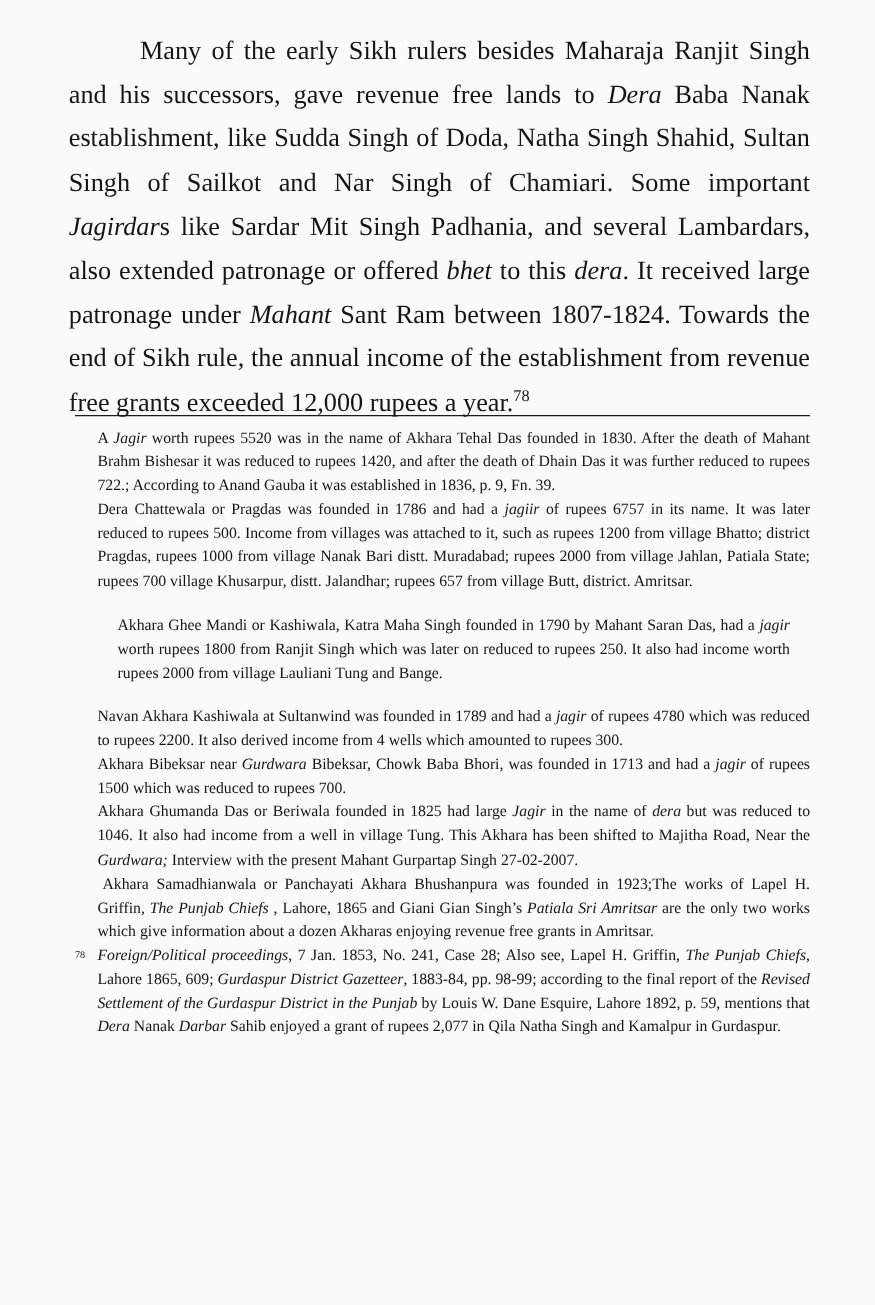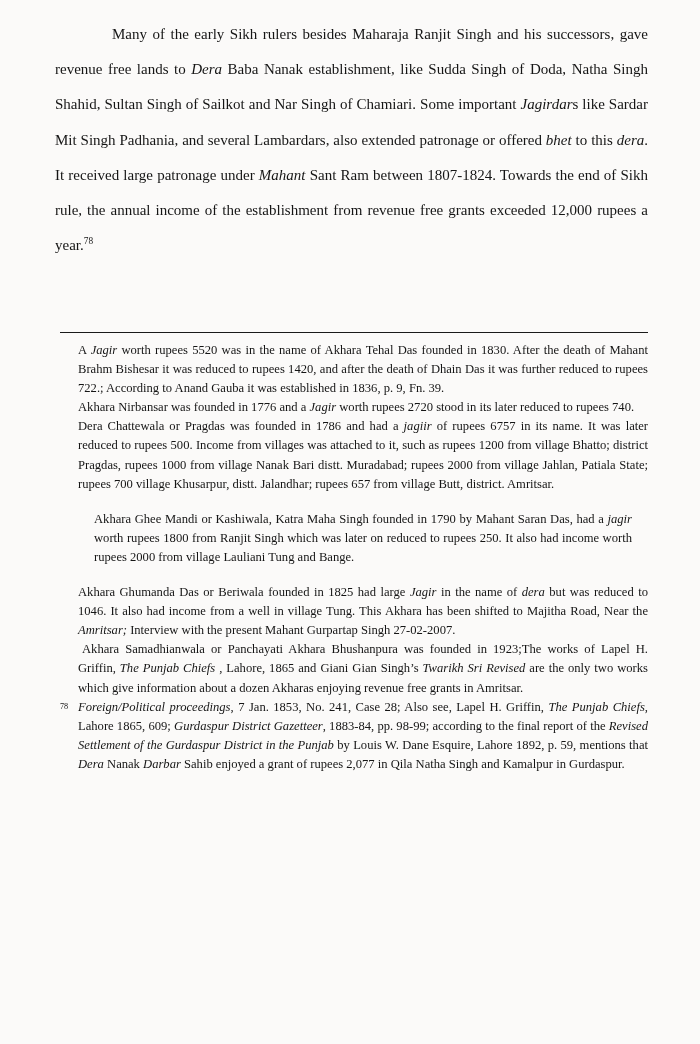--- a/index.html
+++ b/index.html
@@ -21,21 +21,21 @@
     height: 1044px;
     box-sizing: border-box;
   }
 
   
   .body-text {
     position: absolute;
     left: 55px;
     top: 2px;
     width: 593px;
-    font-size: 15px;
+    font-size: 21px;
     line-height: 35.2px;
     text-align: justify;
     text-justify: inter-word;
     text-indent: 57px;
     -webkit-hyphens: none;
     hyphens: none;
   }
   .body-text i { font-style: italic; }
   sup.fnref {
     font-size: 0.62em;
@@ -85,21 +85,22 @@
 <body>
 
 <div class="page">
 
   <p class="body-text">Many of the early Sikh rulers besides Maharaja Ranjit Singh and his successors, gave revenue free lands to <i>Dera</i> Baba Nanak establishment, like Sudda Singh of Doda, Natha Singh Shahid, Sultan Singh of Sailkot and Nar Singh of Chamiari. Some important <i>Jagirdar</i>s like Sardar Mit Singh Padhania, and several Lambardars, also extended patronage or offered <i>bhet</i> to this <i>dera</i>. It received large patronage under <i>Mahant</i> Sant Ram between 1807-1824. Towards the end of Sikh rule, the annual income of the establishment from revenue free grants exceeded 12,000 rupees a year.<sup class="fnref">78</sup></p>
 
   <div class="fn-rule"></div>
 
   <div class="footnotes">
       <p class="fn-item" style="margin: 0px;"><span>A <i>Jagir</i> worth rupees 5520 was in the name of Akhara Tehal Das founded in 1830. After the death of Mahant Brahm Bishesar it was reduced to rupees 1420, and after the death of Dhain Das it was further reduced to rupees 722.; According to Anand Gauba it was established in 1836, p. 9, Fn. 39.</span></p>
-      <p class="fn-item" style="margin: 0px;"><span>Akhara Nirbansar was founded in 1776 and a <i>Jagir</i> worth rupees 2720 stood in its later reduced to rupees 740.</span></p>
       <p class="fn-item" style="margin: 0px;"><span>Dera Chattewala or Pragdas was founded in 1786 and had a <i>jagiir</i> of rupees 6757 in its name. It was later reduced to rupees 500. Income from villages was attached to it, such as rupees 1200 from village Bhatto; district Pragdas, rupees 1000 from village Nanak Bari distt. Muradabad; rupees 2000 from village Jahlan, Patiala State; rupees 700 village Khusarpur, distt. Jalandhar; rupees 657 from village Butt, district. Amritsar.</span></p>
       <p class="fn-item" style="margin: 16px;"><span>Akhara Ghee Mandi or Kashiwala, Katra Maha Singh founded in 1790 by Mahant Saran Das, had a <i>jagir</i> worth rupees 1800 from Ranjit Singh which was later on reduced to rupees 250. It also had income worth rupees 2000 from village Lauliani Tung and Bange.</span></p>
-      <p class="fn-item" style="margin: 0px;"><span>Akhara Ghumanda Das or Beriwala founded in 1825 had large <i>Jagir</i> in the name of <i>dera</i> but was reduced to 1046. It also had income from a well in village Tung. This Akhara has been shifted to Majitha Road, Near the <i>Amritsar;</i> Interview with the present Mahant Gurpartap Singh 27-02-2007.</span></p>
-      <p class="fn-item lead-space" style="margin: 0px;"><span>Akhara Samadhianwala or Panchayati Akhara Bhushanpura was founded in 1923;The works of Lapel H. Griffin, <i>The Punjab Chiefs</i> , Lahore, 1865 and Giani Gian Singh’s <i>Twarikh Sri Revised</i> are the only two works which give information about a dozen Akharas enjoying revenue free grants in Amritsar.</span></p>
+      <p class="fn-item" style="margin: 0px;"><span>Navan Akhara Kashiwala at Sultanwind was founded in 1789 and had a <i>jagir</i> of rupees 4780 which was reduced to rupees 2200. It also derived income from 4 wells which amounted to rupees 300.</span></p>
+      <p class="fn-item" style="margin: 0px;"><span>Akhara Bibeksar near <i>Gurdwara</i> Bibeksar, Chowk Baba Bhori, was founded in 1713 and had a <i>jagir</i> of rupees 1500 which was reduced to rupees 700.</span></p>
+      <p class="fn-item" style="margin: 0px;"><span>Akhara Ghumanda Das or Beriwala founded in 1825 had large <i>Jagir</i> in the name of <i>dera</i> but was reduced to 1046. It also had income from a well in village Tung. This Akhara has been shifted to Majitha Road, Near the <i>Gurdwara;</i> Interview with the present Mahant Gurpartap Singh 27-02-2007.</span></p>
+      <p class="fn-item lead-space" style="margin: 0px;"><span>Akhara Samadhianwala or Panchayati Akhara Bhushanpura was founded in 1923;The works of Lapel H. Griffin, <i>The Punjab Chiefs</i> , Lahore, 1865 and Giani Gian Singh’s <i>Patiala Sri Amritsar</i> are the only two works which give information about a dozen Akharas enjoying revenue free grants in Amritsar.</span></p>
       <p class="fn-item" style="margin: 0px;"><span class="marker">78</span><span><i>Foreign/Political proceedings</i>, 7 Jan. 1853, No. 241, Case 28; Also see, Lapel H. Griffin, <i>The Punjab Chiefs</i>, Lahore 1865, 609; <i>Gurdaspur District Gazetteer</i>, 1883-84, pp. 98-99; according to the final report of the <i>Revised Settlement of the Gurdaspur District in the Punjab</i> by Louis W. Dane Esquire, Lahore 1892, p. 59, mentions that <i>Dera</i> Nanak <i>Darbar</i> Sahib enjoyed a grant of rupees 2,077 in Qila Natha Singh and Kamalpur in Gurdaspur.</span></p>
     </div>
 
 </div>
 
 </body></html>

